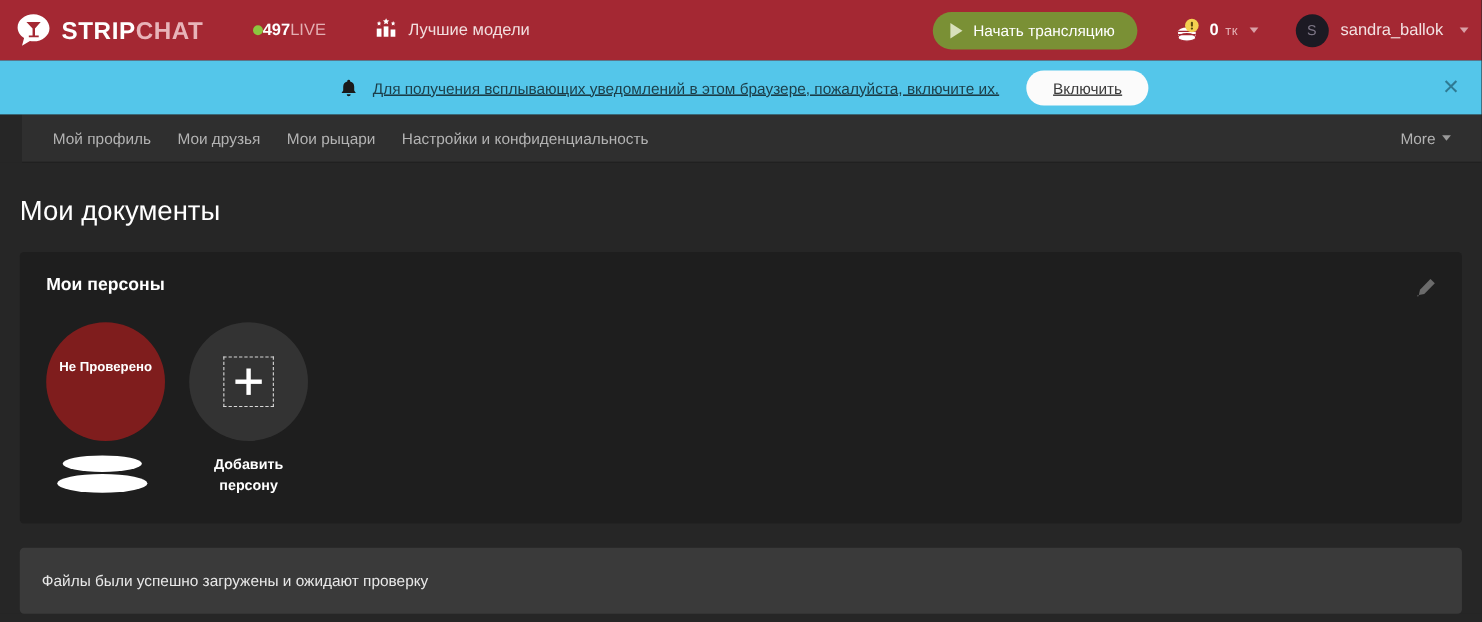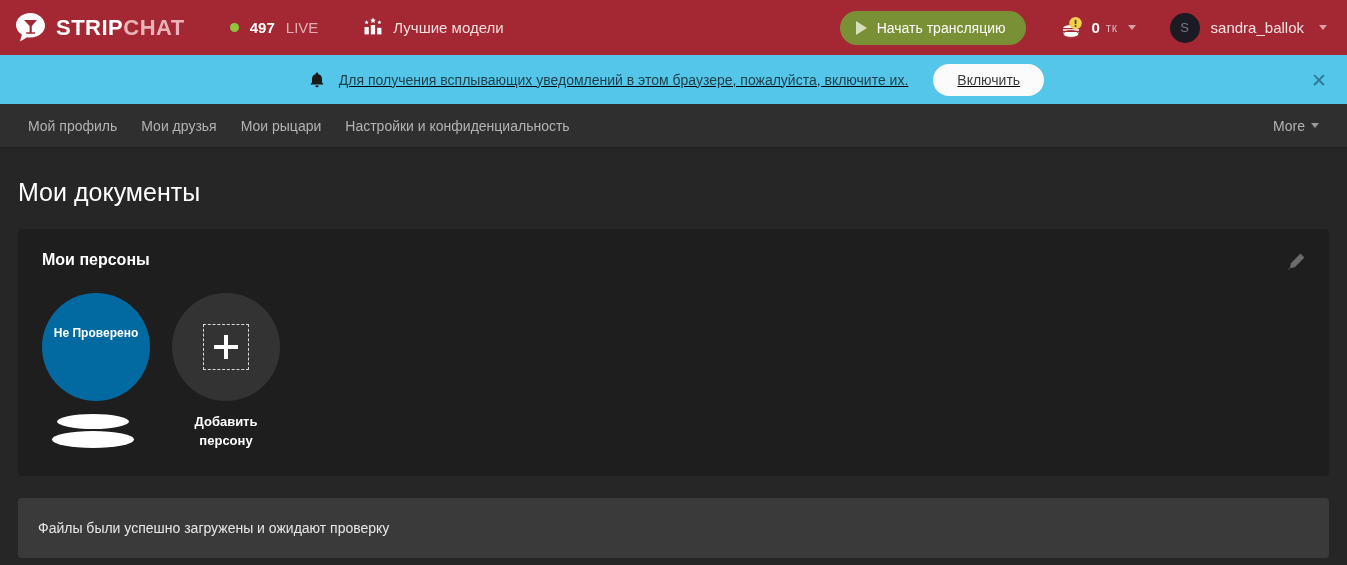--- a/index.html
+++ b/index.html
@@ -10,21 +10,21 @@
     font-family: "Liberation Sans", sans-serif;
     overflow: hidden;
   }
 
   
   .header {
     height: 55px;
     background: #a42833;
     display: flex;
     align-items: center;
-    padding: 0 20px 0 14px;
+    padding: 0 12px 0 14px;
     position: relative;
   }
   .logo-wrap {
     display: flex;
     align-items: center;
     gap: 9px;
     cursor: pointer;
   }
   .logo-mark {
     width: 33px; height: 33px;
@@ -36,21 +36,21 @@
     font-weight: bold;
     letter-spacing: 0.5px;
     white-space: nowrap;
   }
   .logo-text .s1 { color: #ffffff; }
   .logo-text .s2 { color: #e8b4b9; }
 
   .live-block {
     display: flex;
     align-items: center;
-    gap: 11px;
+    gap: 0;
     margin-left: 45px;
     cursor: pointer;
     white-space: nowrap;
   }
   .live-dot {
     width: 9px; height: 9px; border-radius: 50%;
     background: #8cc63f;
     flex: none;
   }
   .live-count { color: #fff; font-weight: bold; font-size: 15px; }
@@ -175,20 +175,21 @@
 
   
   .subnav {
     height: 44px;
     background: #2f2f2f;
     border-bottom: 1px solid #1f1f1f;
     display: flex;
     align-items: center;
     padding: 0 16px;
     gap: 0;
+    margin-left: 20px;
   }
   .subnav a {
     color: #b3b3b3;
     font-size: 14px;
     text-decoration: none;
     padding: 0 12px;
     line-height: 44px;
     white-space: nowrap;
     cursor: pointer;
   }
@@ -251,21 +252,21 @@
   }
   .persona-circle {
     width: 108px; height: 108px;
     border-radius: 50%;
     display: flex;
     align-items: center;
     justify-content: center;
     position: relative;
   }
   .persona-circle.verified-pending {
-    background: #0369a1;
+    background: #7f1d1d;
   }
   .persona-status {
     color: #ffffff;
     font-size: 12px;
     font-weight: bold;
     text-align: center;
     position: absolute;
     top: 33px;
     left: 0; right: 0;
   }

